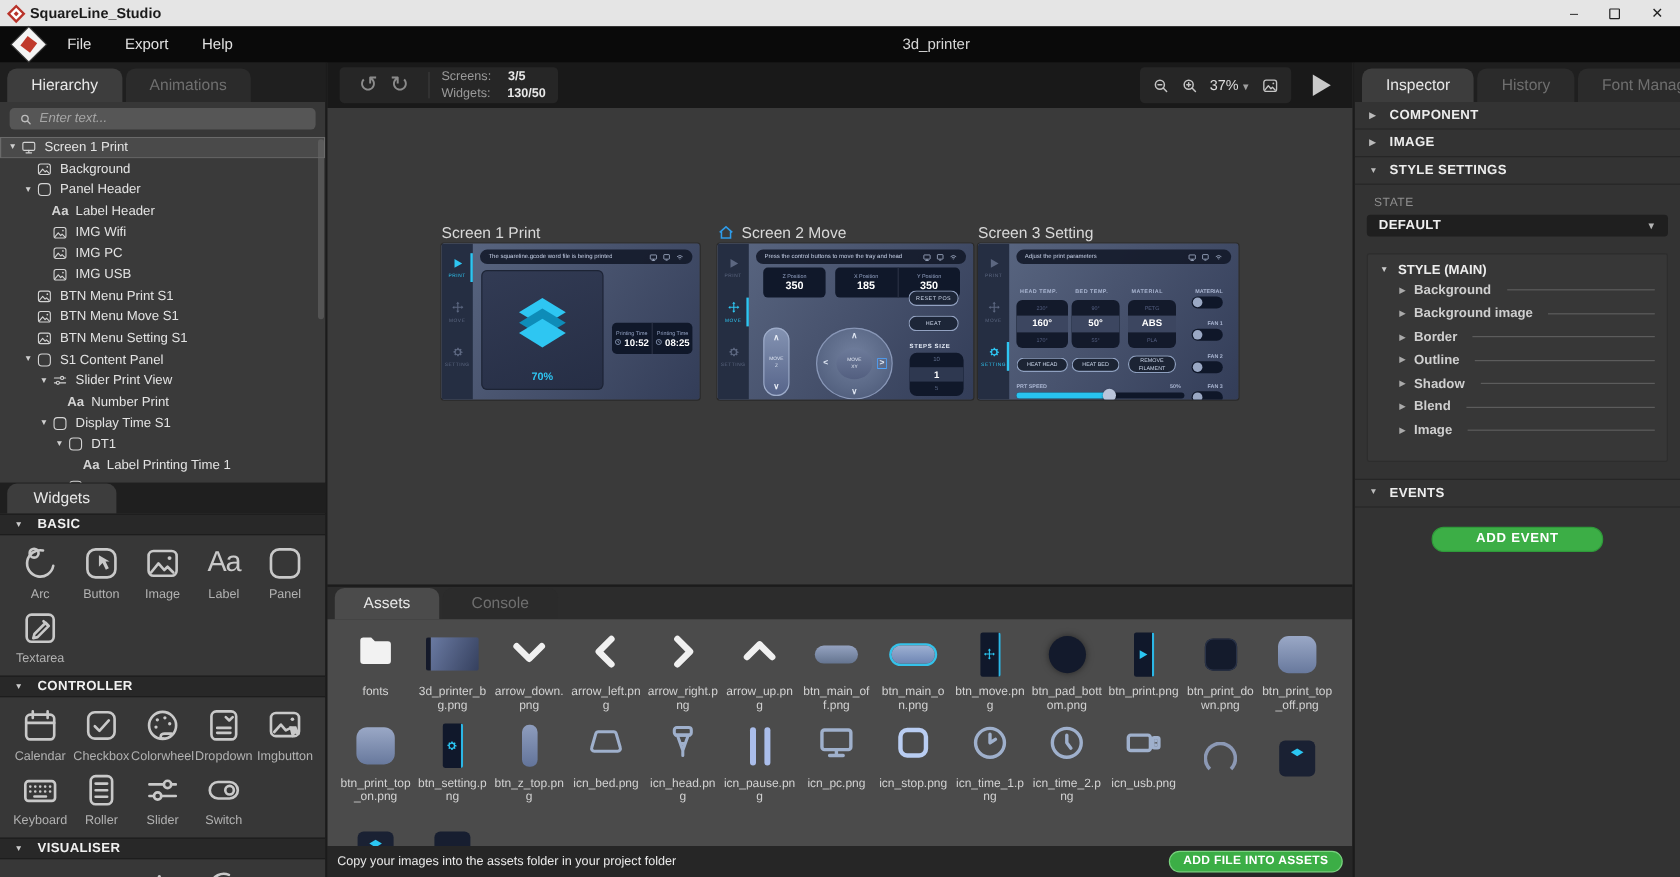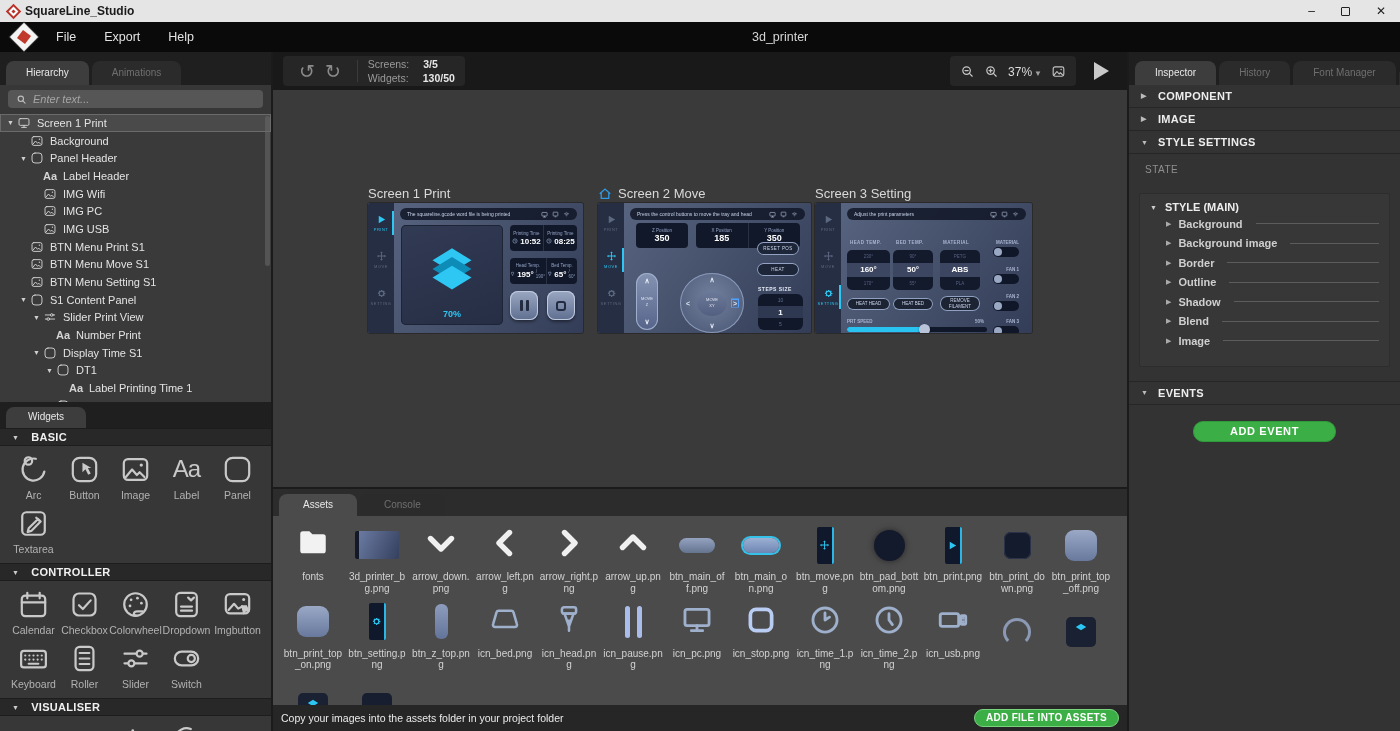--- a/index.html
+++ b/index.html
@@ -24,21 +24,21 @@
   .proj-title { position:absolute; left:752px; color:#d6d6d6; font-size:12.5px; }
 
   
   .body { flex:1; display:flex; min-height:0; }
   .left-panel { width:273px; background:#373737; display:flex; flex-direction:column; border-right:2px solid #1b1b1b; }
   .center-panel { flex:1; display:flex; flex-direction:column; min-width:0; }
   .right-panel { width:273px; background:#333333; border-left:2px solid #1b1b1b; display:flex; flex-direction:column; }
 
   
   .tabrow { background:#1f1f1f; display:flex; align-items:flex-end; height:33px; padding:0 0 0 6px; gap:3px; flex:none; }
-  .tab { font-size:10px; padding:6px 20px 7px; border-radius:8px 8px 0 0; background:#2b2b2b; color:#6f6f6f; cursor:default; white-space:nowrap; }
+  .tab { font-size:13px; padding:6px 20px 7px; border-radius:8px 8px 0 0; background:#2b2b2b; color:#6f6f6f; cursor:default; white-space:nowrap; }
   .tab.active { background:#3d3d3d; color:#e8e8e8; }
   .tab.stub { margin-left:auto; width:26px; padding:6px 0 7px; }
 
   
   .search-wrap { padding:5px 8px 6px; }
   .search-box { display:flex; align-items:center; gap:6px; background:#565656; border-radius:4px; height:18px; padding:0 8px; }
   .search-box svg { width:11px; height:11px; stroke:#bdbdbd; flex:none; }
   .search-box input { background:transparent; border:none; outline:none; font-style:italic; color:#b5b5b5; font-size:11px; width:100%; font-family:"Liberation Sans",sans-serif; }
   .search-box input::placeholder { color:#a5a5a5; }
 
@@ -94,21 +94,21 @@
   .s-status { position:absolute; left:32px; right:6px; top:5px; height:12px; background:rgba(16,22,38,.85); border-radius:6px; display:flex; align-items:center; padding:0 7px; }
   .s-status-t { font-size:5px; color:#c7d1e8; white-space:nowrap; overflow:hidden; }
   .s-status-icons { margin-left:auto; display:flex; gap:4px; }
   .s-status-icons svg { width:7px; height:7px; stroke:#bcc8e2; }
 
   
   .s1-preview { position:absolute; left:33px; top:22px; width:102px; height:100px; background:linear-gradient(160deg,#323b54,#262e45); border-radius:5px; box-shadow:inset 0 0 0 1px #1d2435; display:flex; align-items:center; justify-content:center; }
   .s1-preview svg { width:52px; height:52px; margin-top:-10px; }
   .s1-progress { position:absolute; bottom:6px; left:0; right:0; text-align:center; color:#2ec6f2; font-size:9px; font-weight:700; }
   .s1-right { position:absolute; left:142px; right:6px; top:22px; }
-  .s1-statbox { background:#10182a; border-radius:4px; height:26px; display:flex; margin-bottom:7px; }
+  .s1-statbox { background:#10182a; border-radius:4px; height:26px; display:flex; margin-bottom:7px;margin-top:44px; }
   .s1-half { flex:1; display:flex; flex-direction:column; align-items:center; justify-content:center; gap:1px; position:relative; }
   .s1-half + .s1-half { border-left:1px solid #2a3144; }
   .s1-lab { font-size:4.5px; color:#94a3c4; }
   .s1-valrow { display:flex; align-items:center; gap:2px; color:#fff; }
   .s1-valrow svg { width:6px; height:6px; stroke:#9fb0d0; }
   .s1-val { font-size:8px; font-weight:700; }
   .s1-sub { font-size:4.5px; color:#8a99ba; }
   .s1-btns { display:flex; gap:9px; margin-top:3px; justify-content:flex-end; padding-right:2px; }
   .s1-btn { width:36px; height:29px; border-radius:8px; background:linear-gradient(180deg,#9aa7c2,#5f6f90); box-shadow:inset 0 0 0 1px #c0cade,0 2px 3px rgba(0,0,0,.4); display:flex; align-items:center; justify-content:center; }
   .pause-glyph { display:flex; gap:3px; } .pause-glyph i { width:3px; height:11px; background:#222b40; border-radius:1px; }
@@ -1150,20 +1150,24 @@
         </div>
       <div class="insp-head">
           <span class="ar">▶</span>
           <span>IMAGE</span>
         </div>
       <div class="insp-head">
           <span class="ar">▼</span>
           <span>STYLE SETTINGS</span>
         </div>
       <div class="state-label">STATE</div>
+      <div class="dropdown">
+        <span class="dv">DEFAULT</span>
+        <span class="dc">▼</span>
+      </div>
       <div class="style-main">
         <div class="sm-head">
             <span class="ar">▼</span>
             <span>STYLE (MAIN)</span>
           </div>
         <div id="style-main-items">
             <div class="sm-item">
               <span class="ar">▶</span>
               <span class="lb">Background</span>
               <span class="ln"></span>

